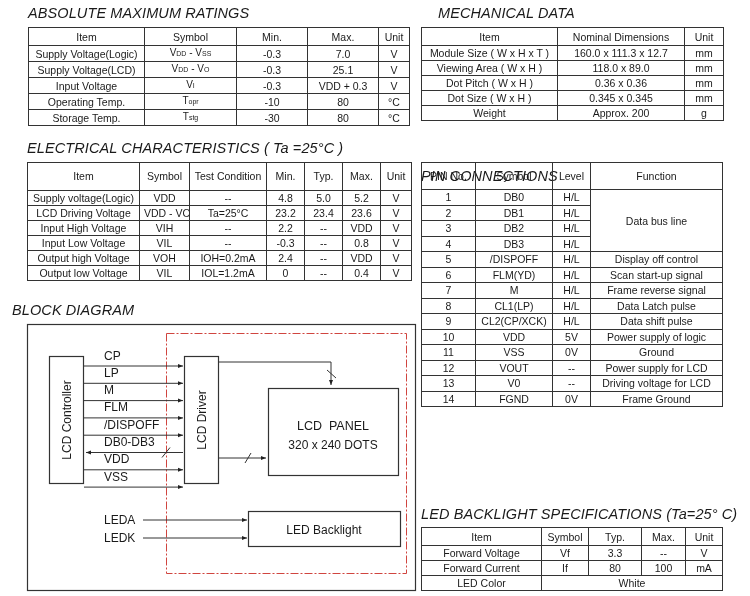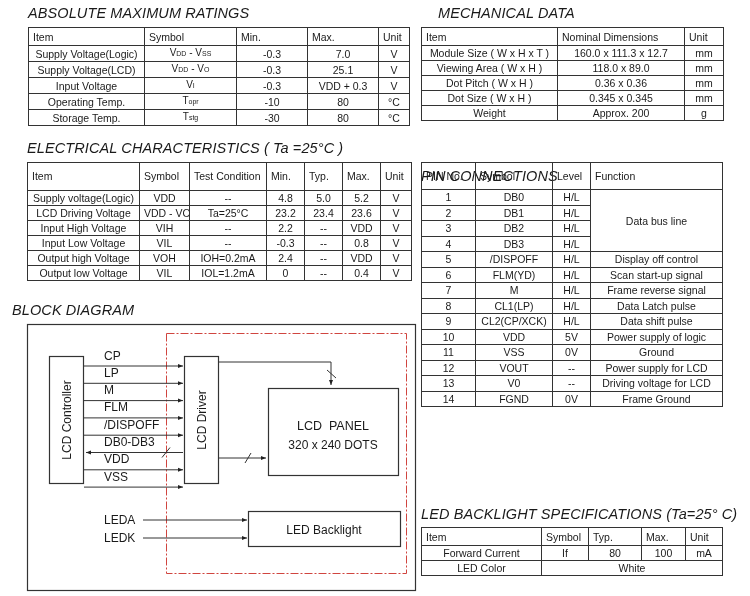--- a/index.html
+++ b/index.html
@@ -2,21 +2,21 @@
 <html><head>
 <meta charset="utf-8">
 <style>
   html, body { margin:0; padding:0; background:#ffffff; }
   body { width:750px; height:596px; position:relative; overflow:hidden;
          font-family:"Liberation Sans", sans-serif; color:#1a1a1a; }
   .title { position:absolute; font-size:14.5px; letter-spacing:0.1px; white-space:nowrap;font-style:italic; }
   table.spec { position:absolute; border-collapse:collapse; font-size:10.5px; table-layout:fixed; }
   table.spec td, table.spec th { border:1px solid #333; padding:0 4px; height:14px; line-height:14px;
         font-weight:normal; white-space:nowrap; overflow:hidden; }
-  table.spec th { text-align:left; }
+  table.spec th { text-align:center; }
   .c { text-align:center; }
   .l { text-align:center; }
   .sym { font-size:10px; }
   .sub { font-size:7px; }
   #abs th { height:17px; }
   #mech th { height:17px; }
   #elec th { height:27px; line-height:11px; }
   #pin th { height:26px; }
   #pin td { height:14.5px; }
   #led th { height:17px; }
@@ -369,20 +369,27 @@
       <tr>
     <th>Item</th>
     <th>Symbol</th>
     <th>Typ.</th>
     <th>Max.</th>
     <th>Unit</th>
   </tr>
     </thead>
   <tbody>
     <tr>
+      <td class="l">Forward Voltage</td>
+      <td class="c">Vf</td>
+      <td class="c">3.3</td>
+      <td class="c">--</td>
+      <td class="c">V</td>
+    </tr>
+    <tr>
       <td class="l">Forward Current</td>
       <td class="c">If</td>
       <td class="c">80</td>
       <td class="c">100</td>
       <td class="c">mA</td>
     </tr>
     <tr>
       <td class="l">LED Color</td>
       <td class="c" colspan="4">White</td>
     </tr>

